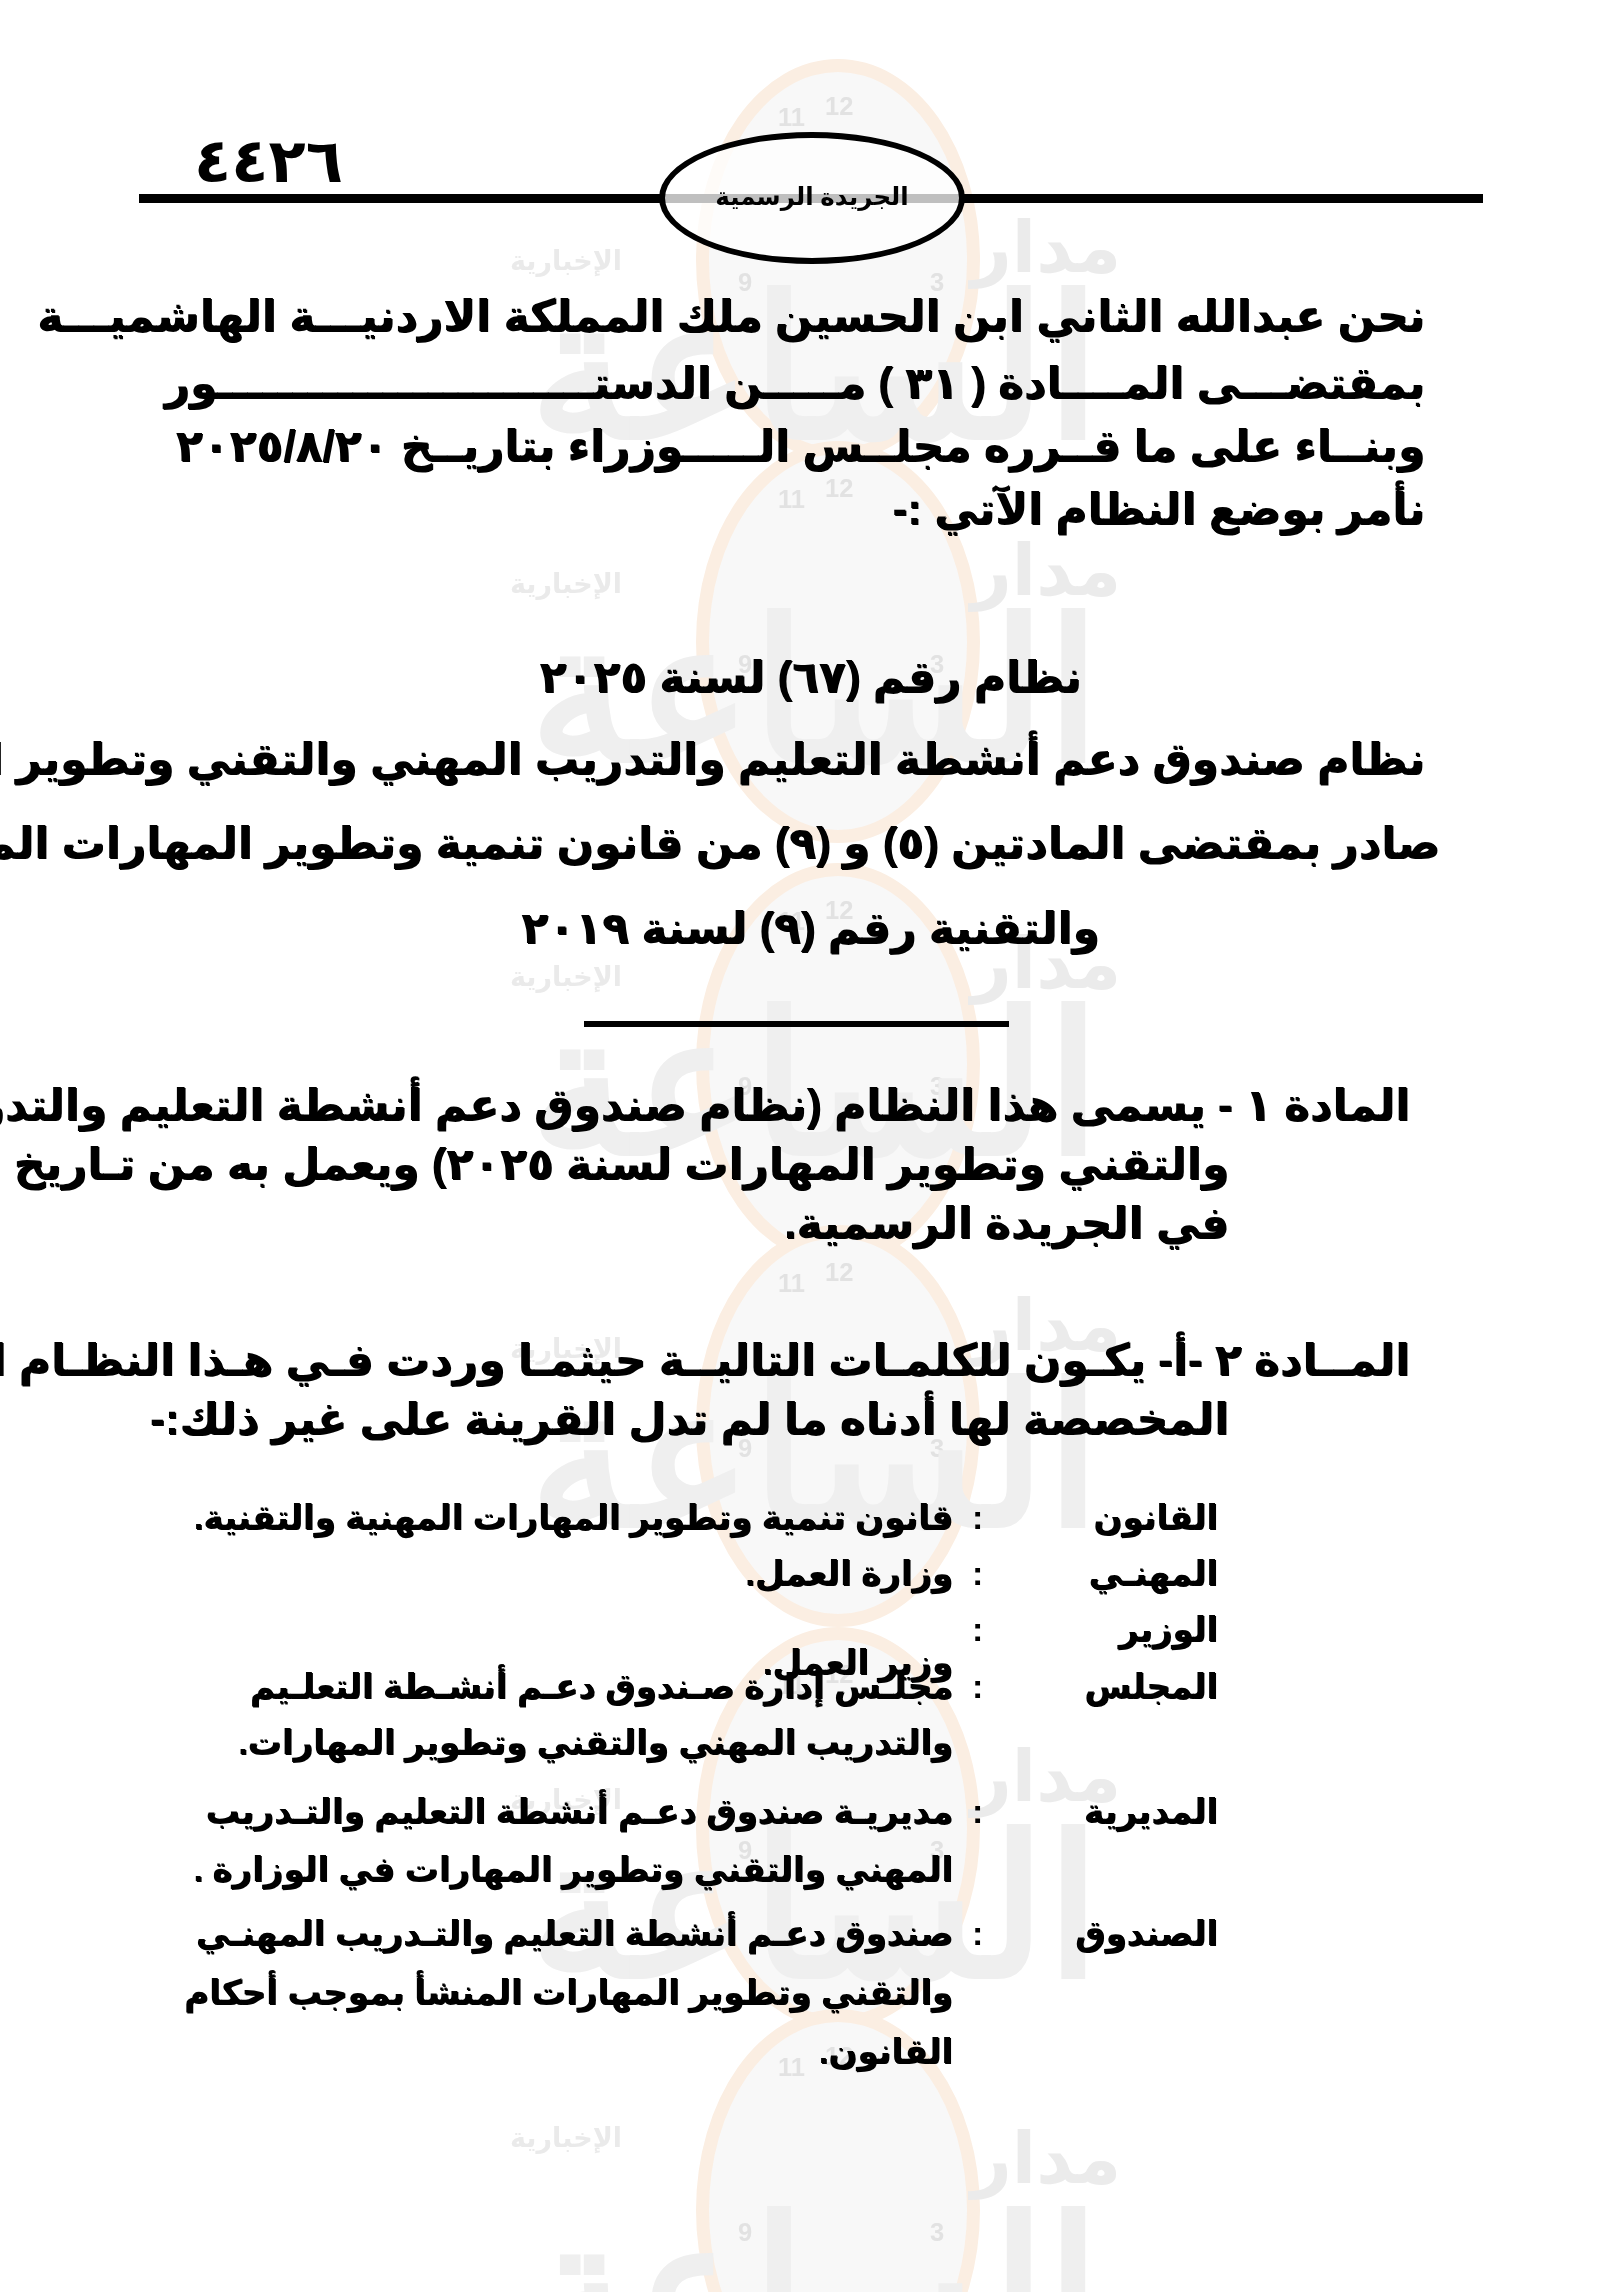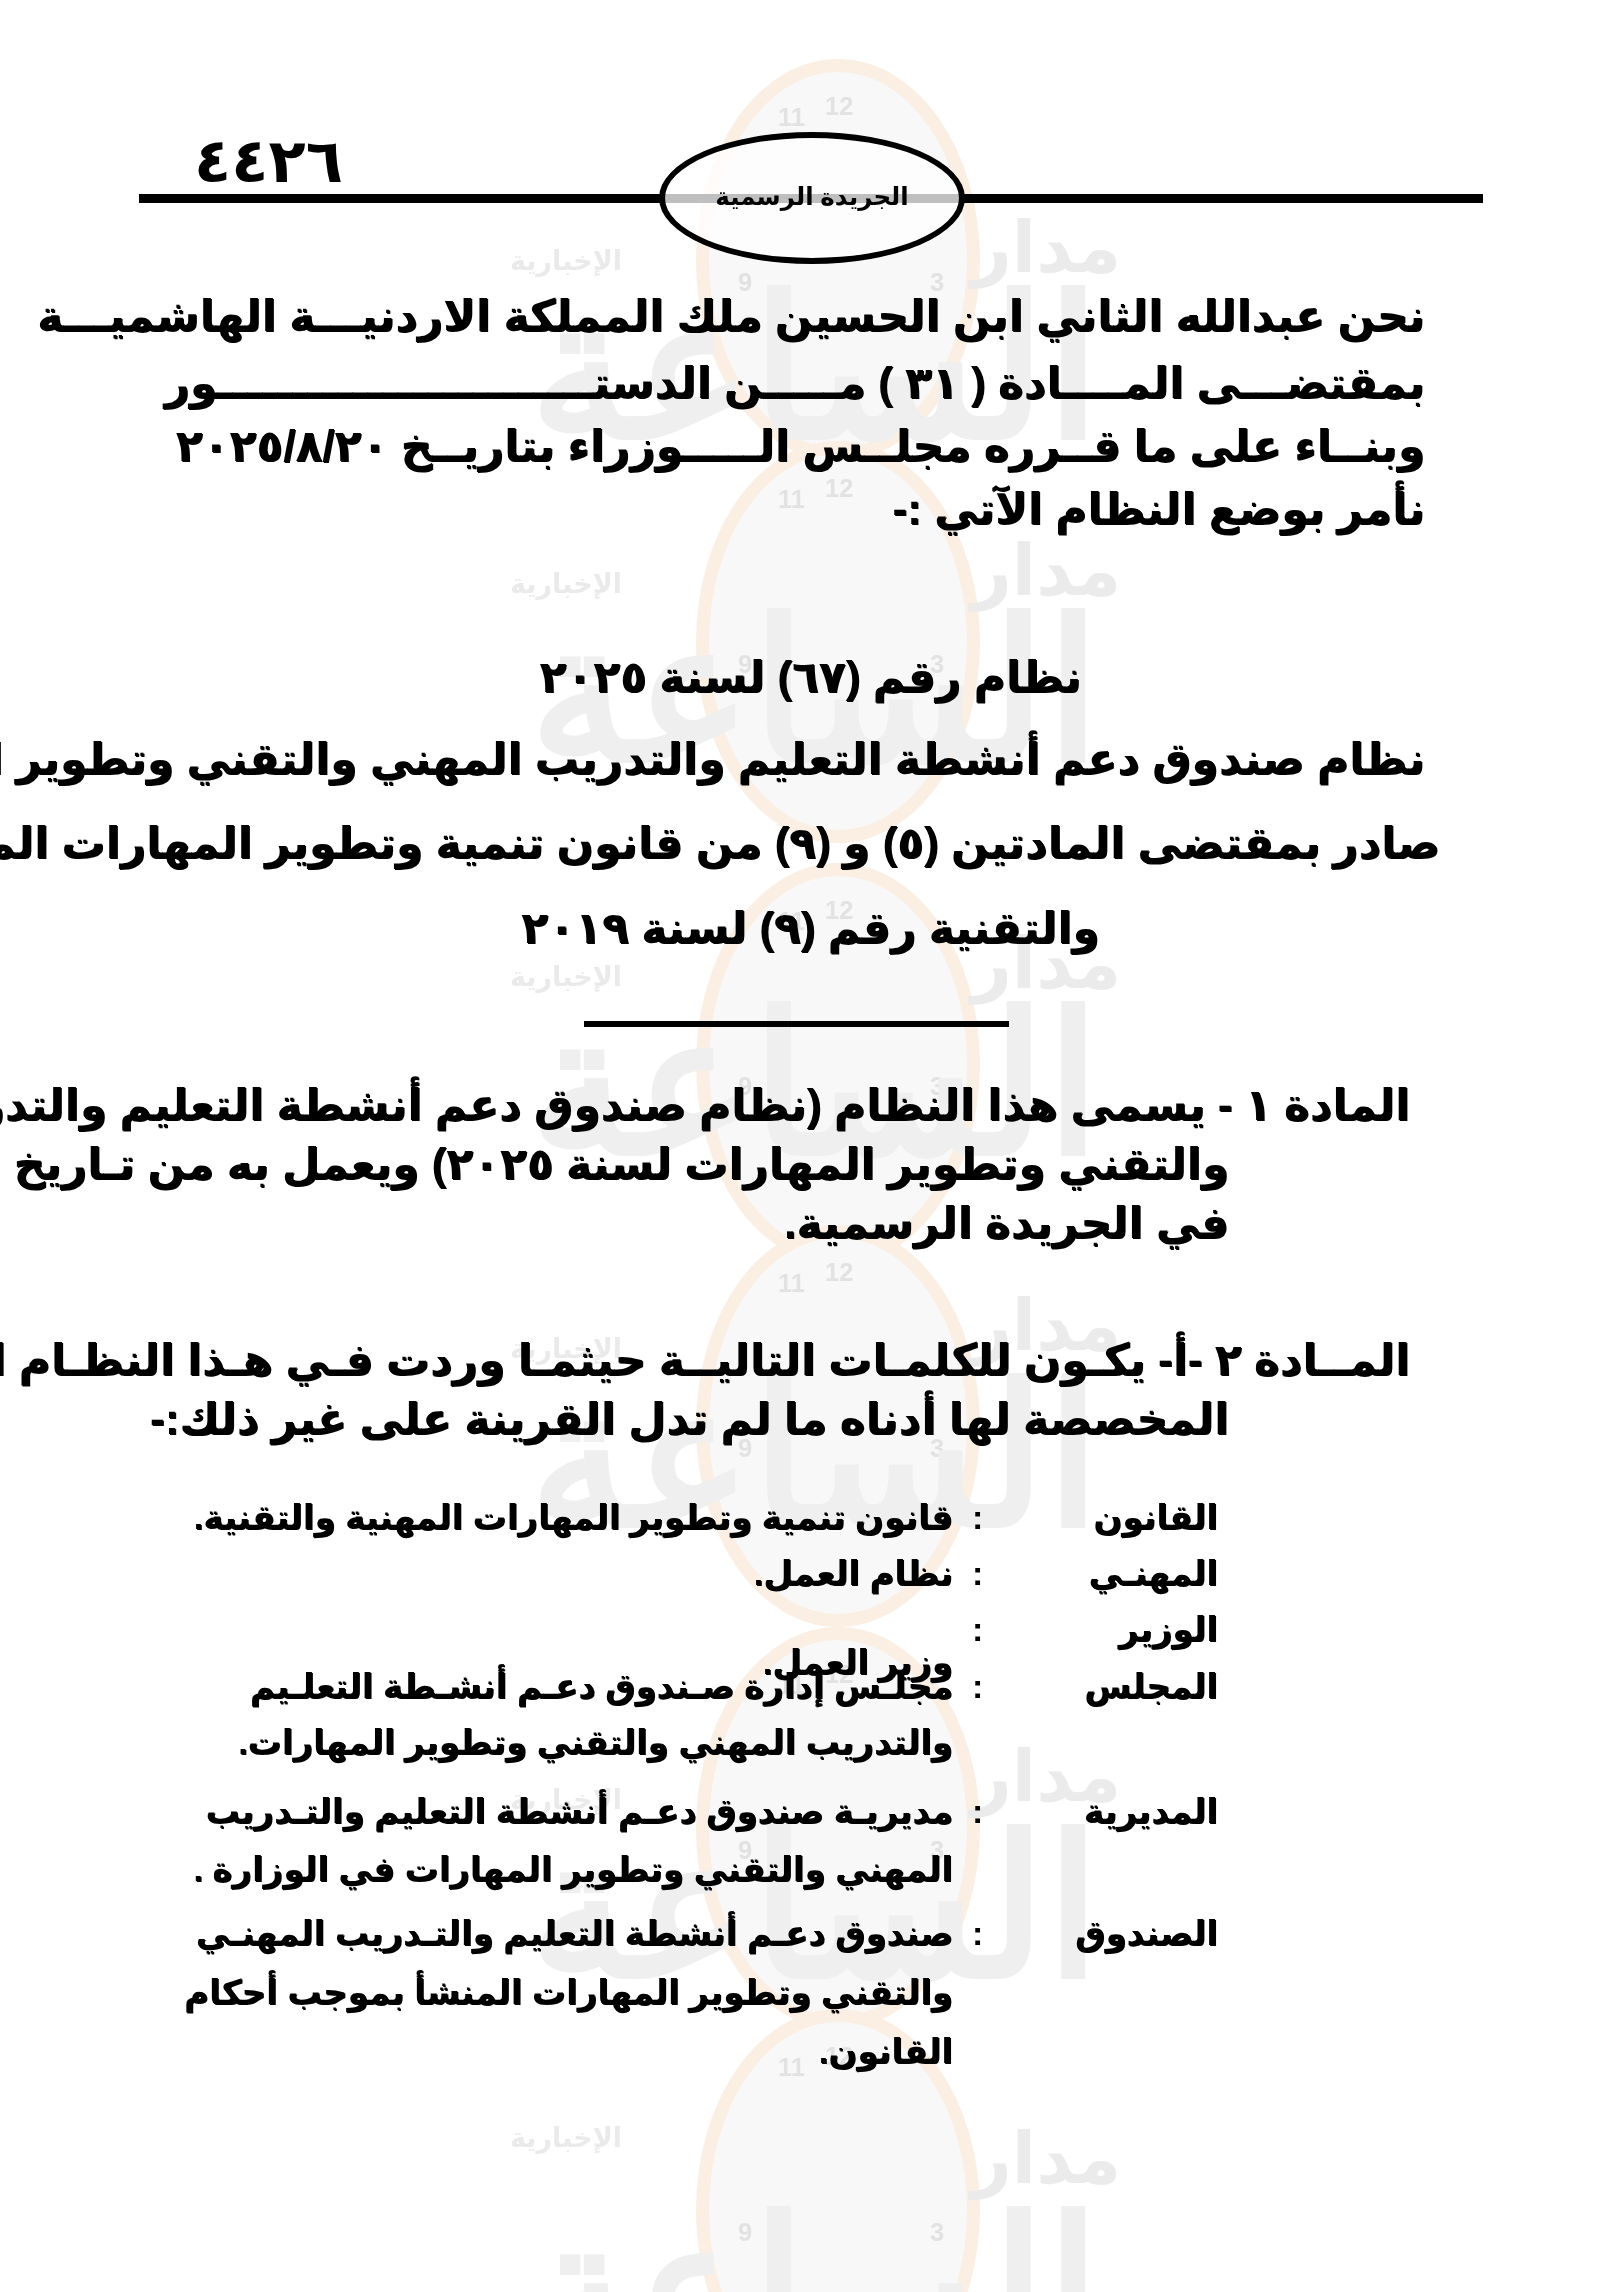--- a/index.html
+++ b/index.html
@@ -120,21 +120,21 @@
 <div class="t art" style="top:1338px;">المــادة ٢ -أ- يكـون للكلمـات التاليــة حيثمـا وردت فـي هـذا النظـام المعـاني</div>
 <div class="t" style="top:1397px;right:392px;">المخصصة لها أدناه ما لم تدل القرينة على غير ذلك:-</div>
 
 <div>
   <div class="term" style="top:1500px;">القانون</div>
   <div class="colon" style="top:1500px;">:</div>
   <div class="def" style="top:1500px;">قانون تنمية وتطوير المهارات المهنية والتقنية.</div>
 
   <div class="term" style="top:1556px;">المهنـي</div>
   <div class="colon" style="top:1556px;">:</div>
-  <div class="def" style="top:1556px;">نظام العمل.</div>
+  <div class="def" style="top:1556px;">وزارة العمل.</div>
 
   <div class="term" style="top:1612px;">الوزير</div>
   <div class="colon" style="top:1612px;">:</div>
   <div class="def" style="top:1612px;margin-top:33px;">وزير العمل.</div>
 
   <div class="term" style="top:1669px;">المجلس</div>
   <div class="colon" style="top:1669px;">:</div>
   <div class="def" style="top:1669px;">مجلـس إدارة صـندوق دعـم أنشـطة التعلـيم</div>
   <div class="def" style="top:1725px;">والتدريب المهني والتقني وتطوير المهارات.</div>
 

